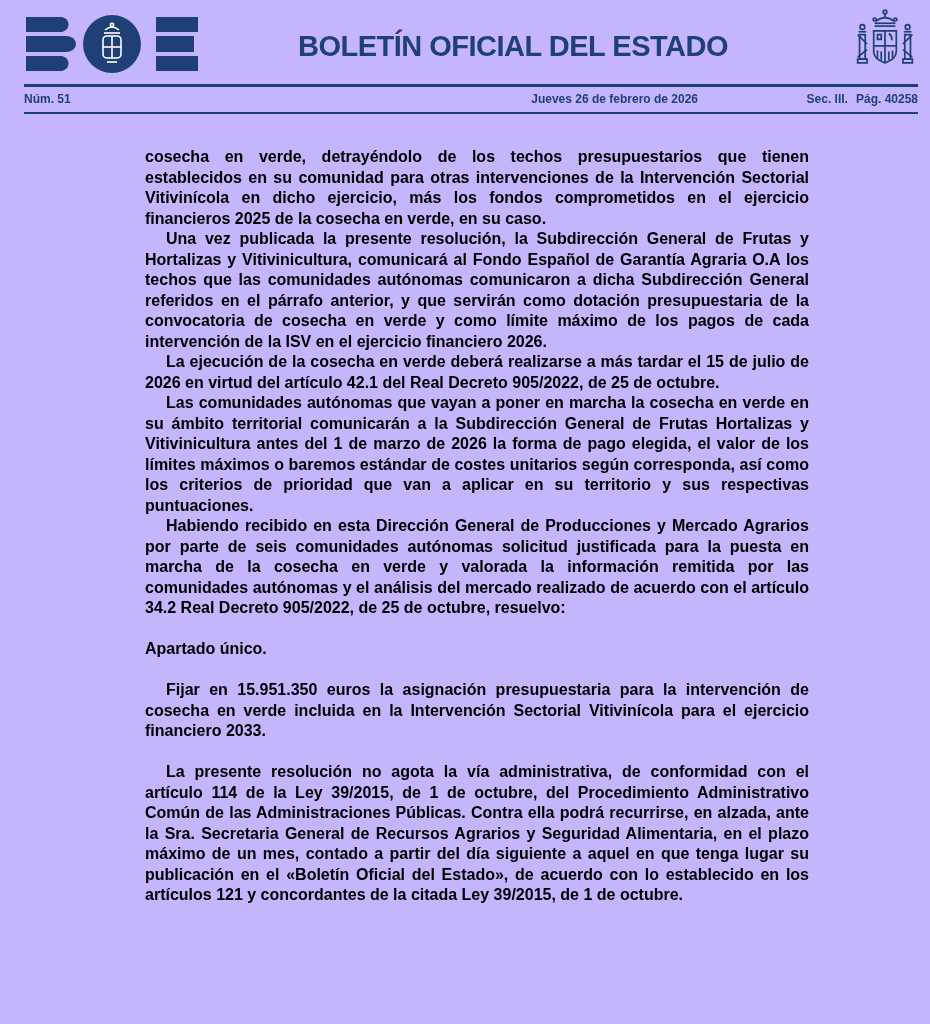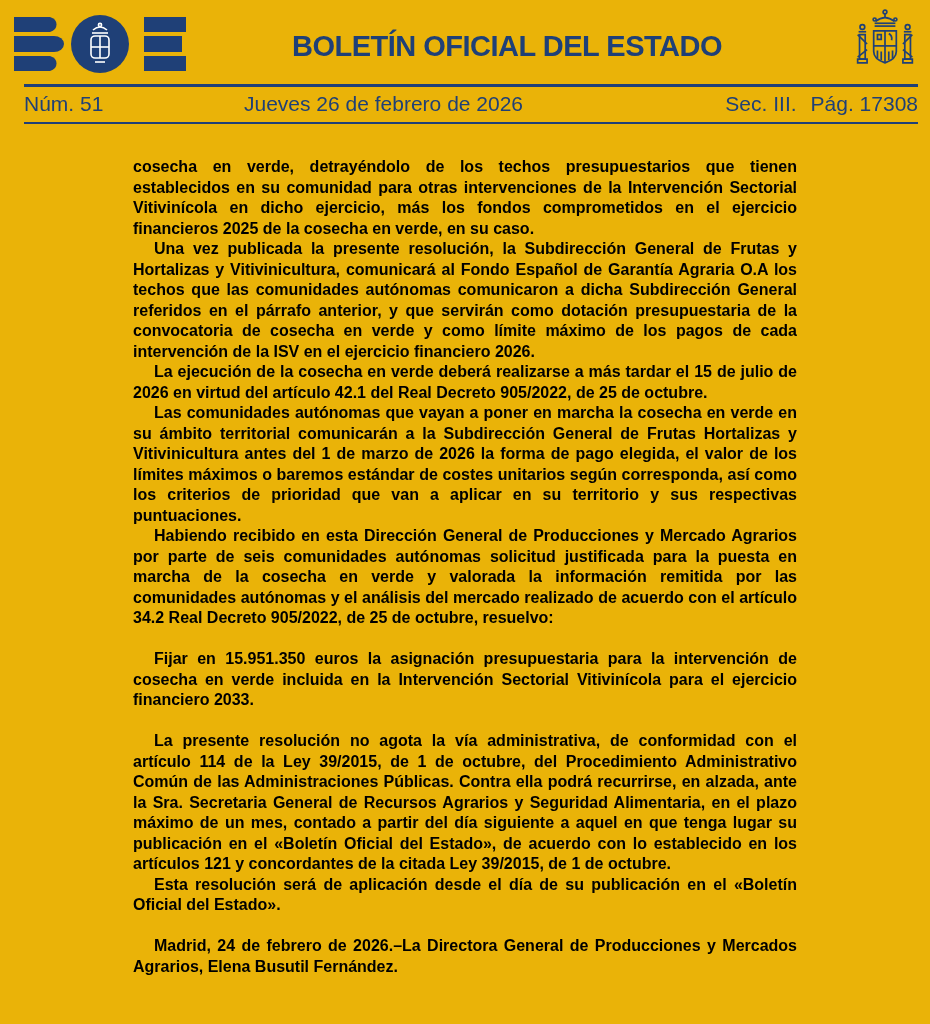--- a/index.html
+++ b/index.html
@@ -4,21 +4,21 @@
 <style>
   * { margin:0; padding:0; box-sizing:border-box; }
   html,body { width:930px; background:#ffffff; }
   body {
     font-family:"Liberation Sans", sans-serif;
     color:#000000;
     position:relative;
     height:1024px;
     overflow:hidden;
   }
-  .page { width:930px; height:1024px; background:#eab308; }
+  .page { width:930px; height:1024px; background:#c4b5fd;padding-left:12px; }
 
   
   .header { padding:10px 12px 0 12px; }
   .header-top {
     display:flex; align-items:center; justify-content:space-between;
     height:74px; padding-bottom:2px;
   }
   .boe-logo { width:176px; height:60px; flex:0 0 auto; }
   .masthead-title {
     flex:1 1 auto; text-align:center;
@@ -26,25 +26,25 @@
     color:#1F4077;
     padding-right:26px;
   }
   .coat-of-arms { width:66px; height:72px; flex:0 0 auto; }
 
   .header-mid {
     display:flex; align-items:center; justify-content:space-between;
     border-top:3px solid #1F4077;
     border-bottom:2.5px solid #1F4077;
     padding:5px 0 6px 0;
-    color:#1F4077; font-weight:normal; font-size:21px;margin-left:12px;
+    color:#1F4077; font-weight:bold; font-size:12px;
   }
   .header-mid .left  { width:220px; text-align:left; }
-  .header-mid .center{ flex:1; text-align:left; }
-  .header-mid .right { width:220px; display:flex; justify-content:flex-end; gap:14px; }
+  .header-mid .center{ flex:1; text-align:right; }
+  .header-mid .right { width:220px; display:flex; justify-content:flex-end; gap:8px; }
 
   
   .doc-body {
     margin:33px 65px 0 133px;
     width:664px;
     font-size:16px;
     line-height:20.5px;
     text-align:justify;
     font-weight:bold;
   }
@@ -122,30 +122,29 @@
           </g>
         </svg>
       </span>
     </div>
 
     <div class="header-mid">
       <span class="left">Núm. 51</span>
       <span class="center">Jueves 26 de febrero de 2026</span>
       <span class="right">
         <span>Sec. III.</span>
-        <span>Pág. 17308</span>
+        <span>Pág. 40258</span>
       </span>
     </div>
   </header>
 
   <main class="doc-body">
       <p class="">cosecha en verde, detrayéndolo de los techos presupuestarios que tienen establecidos en su comunidad para otras intervenciones de la Intervención Sectorial Vitivinícola en dicho ejercicio, más los fondos comprometidos en el ejercicio financieros 2025 de la cosecha en verde, en su caso.</p>
       <p class="indent">Una vez publicada la presente resolución, la Subdirección General de Frutas y Hortalizas y Vitivinicultura, comunicará al Fondo Español de Garantía Agraria O.A los techos que las comunidades autónomas comunicaron a dicha Subdirección General referidos en el párrafo anterior, y que servirán como dotación presupuestaria de la convocatoria de cosecha en verde y como límite máximo de los pagos de cada intervención de la ISV en el ejercicio financiero 2026.</p>
       <p class="indent">La ejecución de la cosecha en verde deberá realizarse a más tardar el 15 de julio de 2026 en virtud del artículo 42.1 del Real Decreto 905/2022, de 25 de octubre.</p>
       <p class="indent">Las comunidades autónomas que vayan a poner en marcha la cosecha en verde en su ámbito territorial comunicarán a la Subdirección General de Frutas Hortalizas y Vitivinicultura antes del 1 de marzo de 2026 la forma de pago elegida, el valor de los límites máximos o baremos estándar de costes unitarios según corresponda, así como los criterios de prioridad que van a aplicar en su territorio y sus respectivas puntuaciones.</p>
       <p class="indent">Habiendo recibido en esta Dirección General de Producciones y Mercado Agrarios por parte de seis comunidades autónomas solicitud justificada para la puesta en marcha de la cosecha en verde y valorada la información remitida por las comunidades autónomas y el análisis del mercado realizado de acuerdo con el artículo 34.2 Real Decreto 905/2022, de 25 de octubre, resuelvo:</p>
+      <p class=" space">Apartado único.</p>
       <p class="indent space">Fijar en 15.951.350 euros la asignación presupuestaria para la intervención de cosecha en verde incluida en la Intervención Sectorial Vitivinícola para el ejercicio financiero 2033.</p>
       <p class="indent space">La presente resolución no agota la vía administrativa, de conformidad con el artículo 114 de la Ley 39/2015, de 1 de octubre, del Procedimiento Administrativo Común de las Administraciones Públicas. Contra ella podrá recurrirse, en alzada, ante la Sra. Secretaria General de Recursos Agrarios y Seguridad Alimentaria, en el plazo máximo de un mes, contado a partir del día siguiente a aquel en que tenga lugar su publicación en el «Boletín Oficial del Estado», de acuerdo con lo establecido en los artículos 121 y concordantes de la citada Ley 39/2015, de 1 de octubre.</p>
-      <p class="indent">Esta resolución será de aplicación desde el día de su publicación en el «Boletín Oficial del Estado».</p>
-      <p class="indent space">Madrid, 24 de febrero de 2026.–La Directora General de Producciones y Mercados Agrarios, Elena Busutil Fernández.</p>
     </main>
 
 </div>
 
 </body></html>

